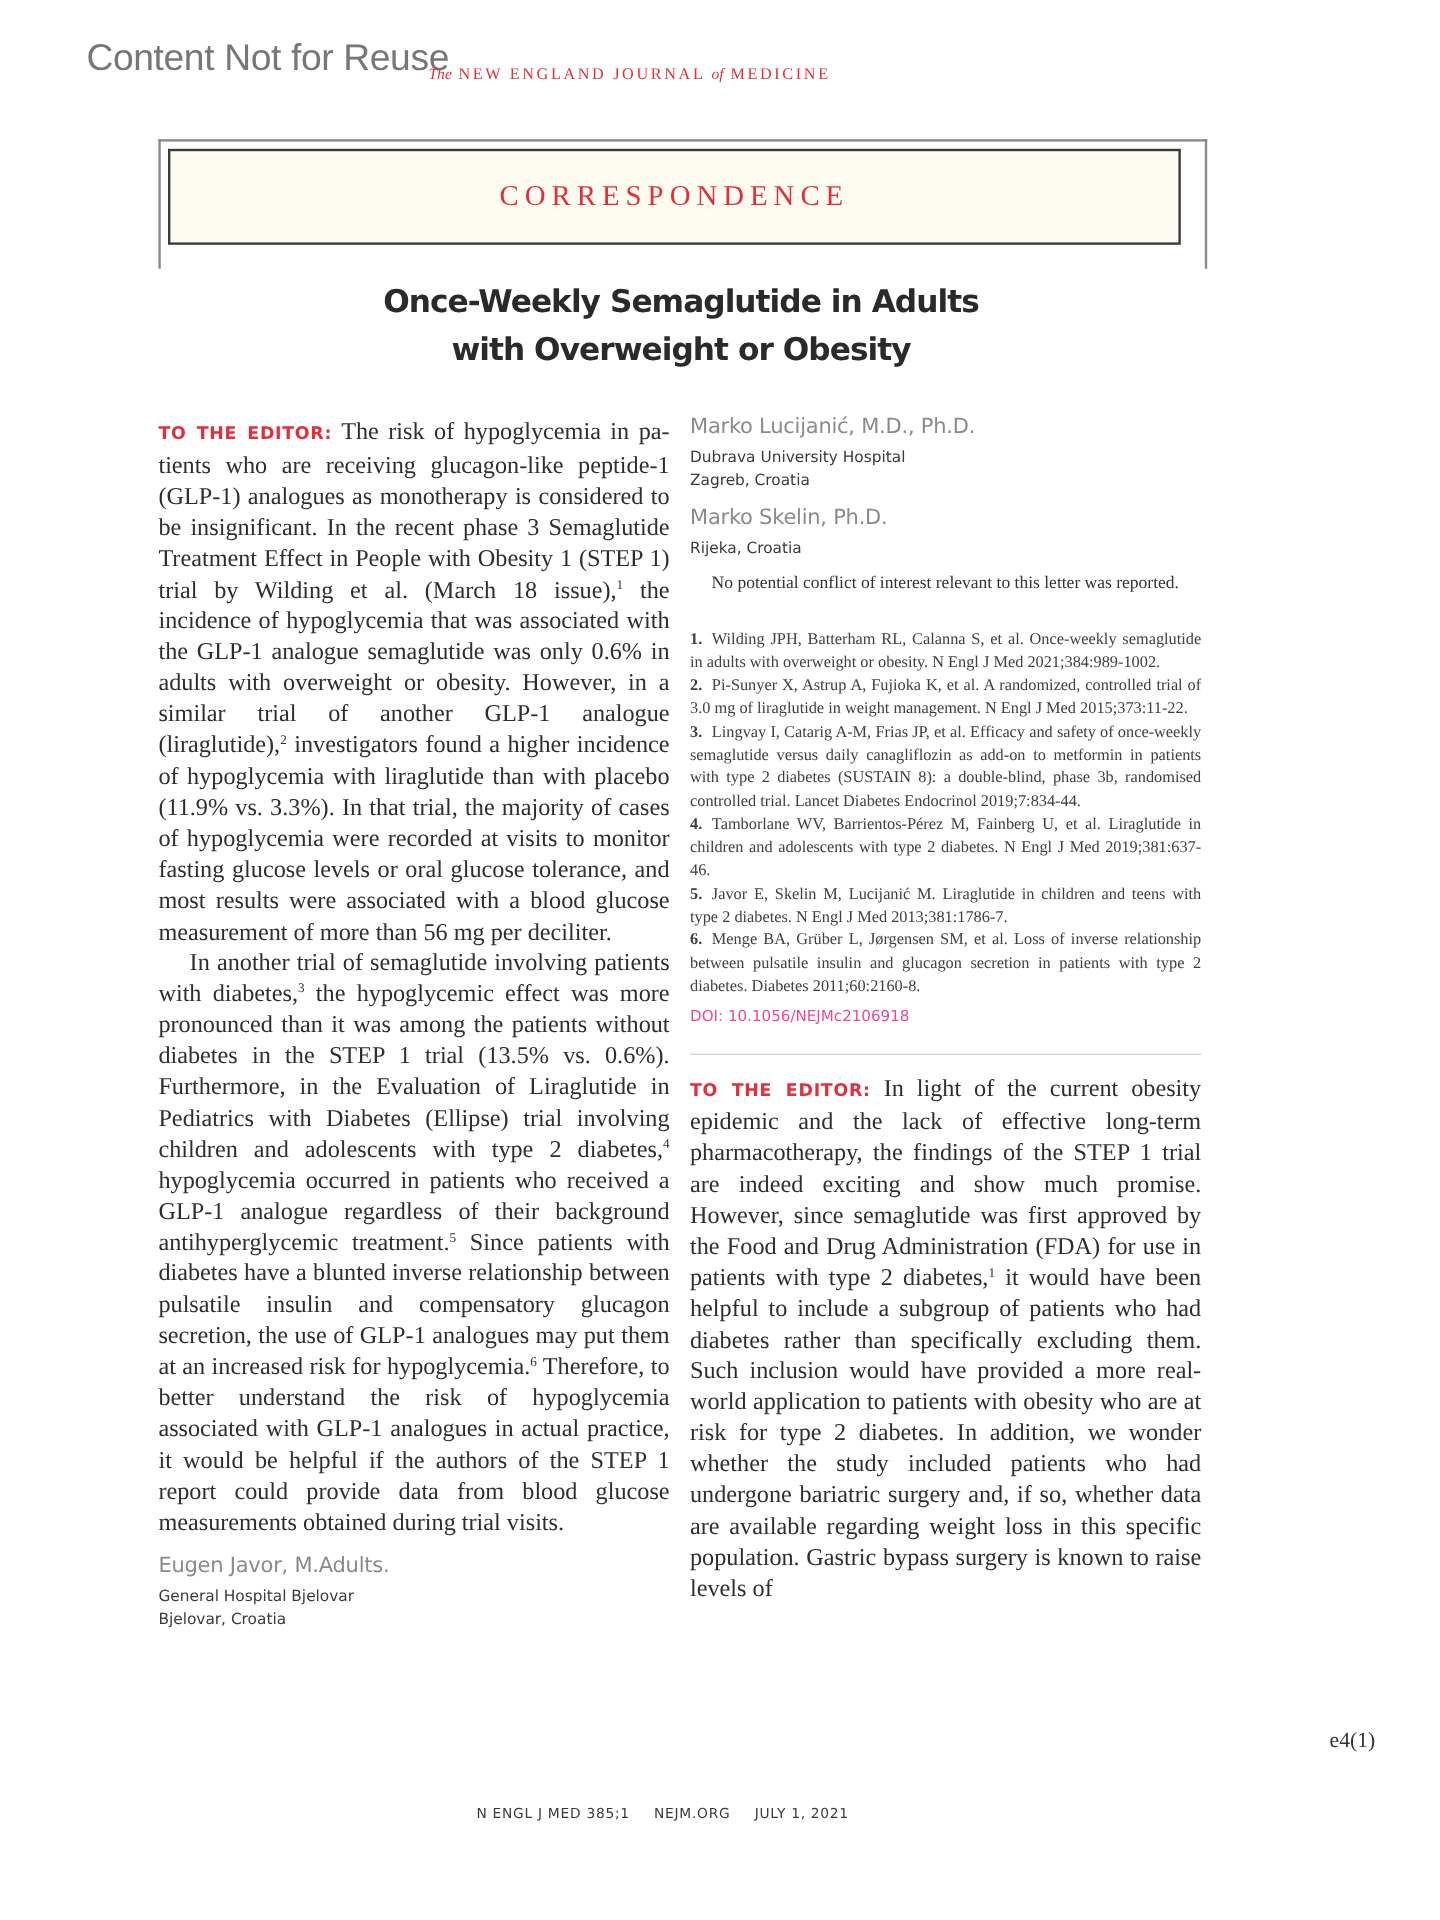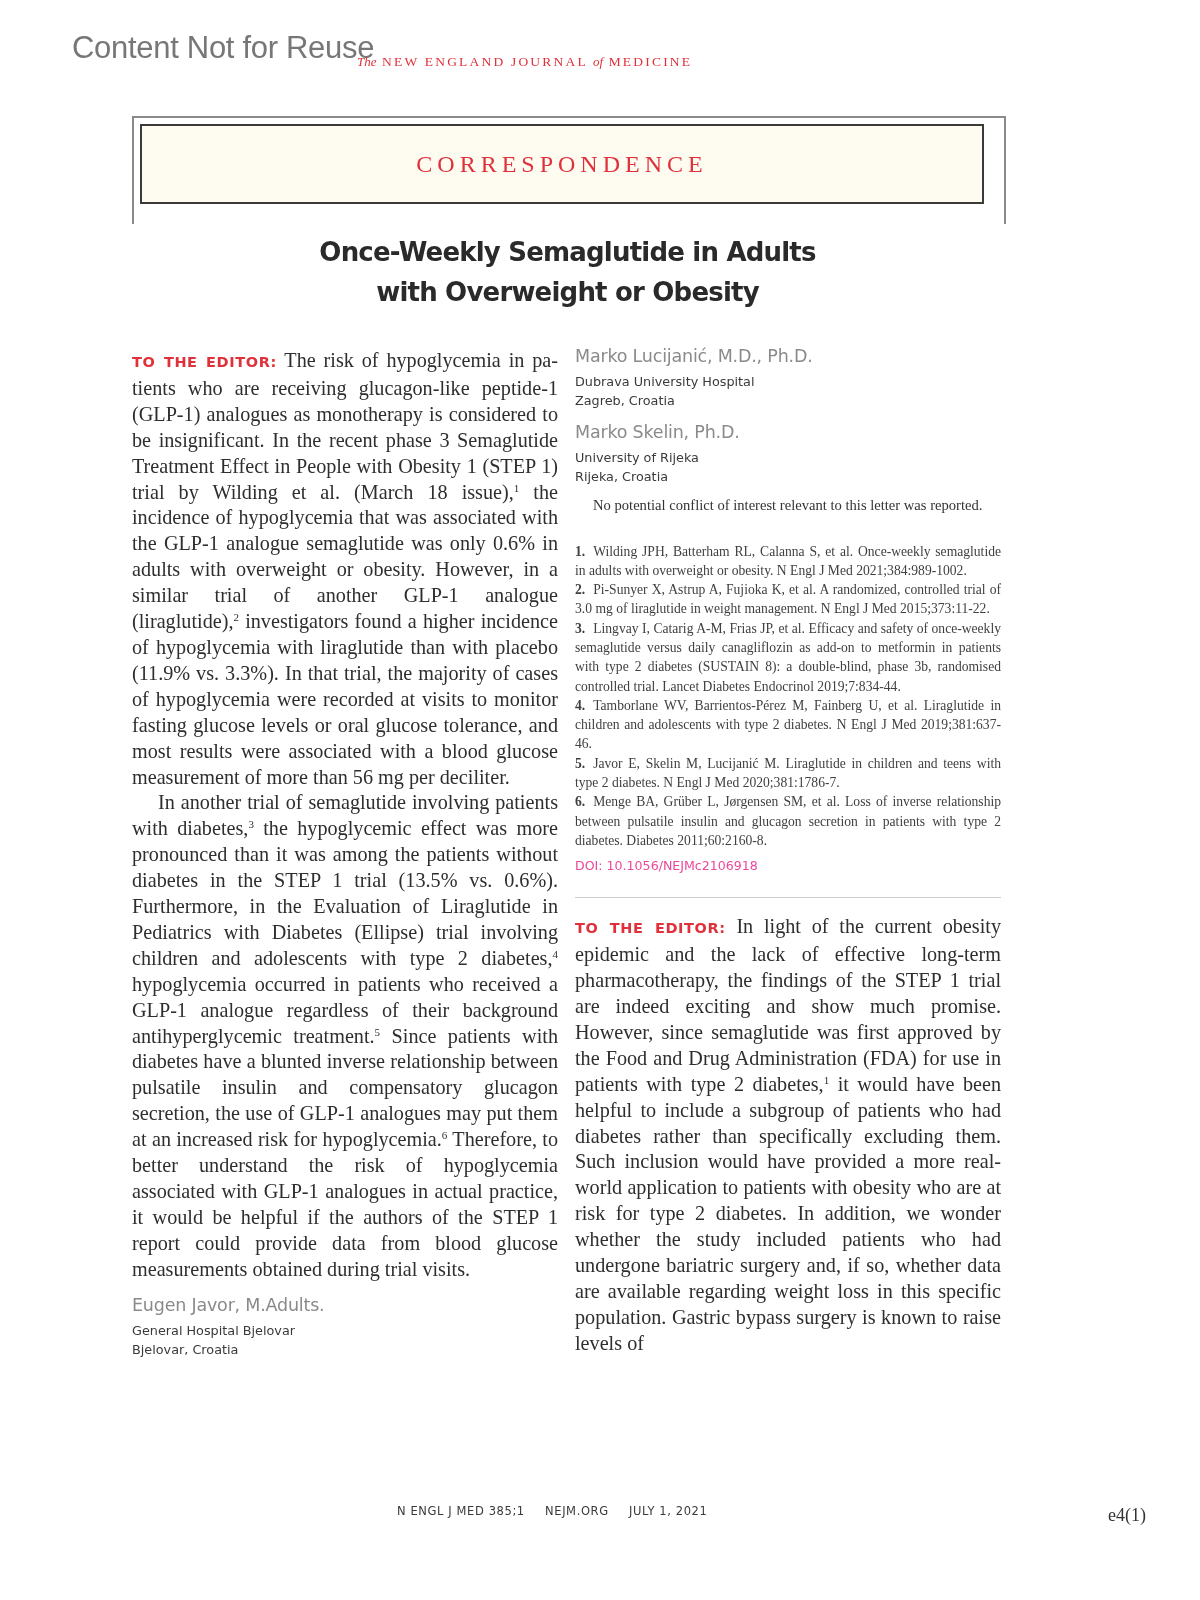--- a/index.html
+++ b/index.html
@@ -39,21 +39,21 @@
   .coi { font-size: 14.6px; line-height: 19.5px; text-align: justify; text-indent: 18px; margin-top: 10px; color: #333; }
   .refs { margin-top: 26px; font-size: 13.6px; line-height: 19.3px; text-align: justify; color: #404040; }
   .refs div { margin: 0; }
   .refs b { font-weight: bold; margin-right: 8px; }
   .doi { font-family: "DejaVu Sans", sans-serif; font-size: 12.6px; color: #ec4899; margin-top: 8px; }
   .divider { height: 1px; background: #cfcfcf; margin-top: 24px; margin-bottom: 16px; }
 
   .footer { position: absolute; top: 1504px; left: 397px; font-family: "DejaVu Sans", sans-serif; font-size: 11.5px;
             color: #3a3a3a; letter-spacing: 0.6px; text-align: right; }
   .footer span { margin-right: 16px; }
-  .page-num { position: absolute; top: 1505px; left: 1108px; font-family: "Liberation Serif", serif; font-size: 18px; color: #333; }
+  .page-num { position: absolute; top: 1440px; left: 1108px; font-family: "Liberation Serif", serif; font-size: 18px; color: #333; }
 </style>
 </head>
 <body>
 
 <div class="watermark">Content Not for Reuse</div>
 <div class="journal">
   <i>The</i>
   <span>NEW ENGLAND JOURNAL</span>
   <i>of</i>
   <span>MEDICINE</span>
@@ -83,31 +83,30 @@
 </div>
 
 <div class="col col-right" style="top:346px;">
   <div class="author-name" style="margin-top:0">Marko Lucijanić, M.D., Ph.D.</div>
   <div class="affil">
     <div>Dubrava University Hospital</div>
     <div>Zagreb, Croatia</div>
   </div>
   <div class="author-name">Marko Skelin, Ph.D.</div>
   <div class="affil">
-    <div>University of Rijeka</div>
     <div>Rijeka, Croatia</div>
   </div>
   <div class="coi">No potential conflict of interest relevant to this letter was reported.</div>
 
   <div class="refs">
     <div><b>1.</b><span>Wilding JPH, Batterham RL, Calanna S, et al. Once-weekly semaglutide in adults with overweight or obesity. N Engl J Med 2021;384:989-1002.</span></div>
     <div><b>2.</b><span>Pi-Sunyer X, Astrup A, Fujioka K, et al. A randomized, con­trolled trial of 3.0 mg of liraglutide in weight management. N Engl J Med 2015;373:11-22.</span></div>
     <div><b>3.</b><span>Lingvay I, Catarig A-M, Frias JP, et al. Efficacy and safety of once-weekly semaglutide versus daily canagliflozin as add-on to metformin in patients with type 2 diabetes (SUSTAIN 8): a double-blind, phase 3b, randomised controlled trial. Lancet Diabetes Endocrinol 2019;7:834-44.</span></div>
     <div><b>4.</b><span>Tamborlane WV, Barrientos-Pérez M, Fainberg U, et al. Lira­glutide in children and adolescents with type 2 diabetes. N Engl J Med 2019;381:637-46.</span></div>
-    <div><b>5.</b><span>Javor E, Skelin M, Lucijanić M. Liraglutide in children and teens with type 2 diabetes. N Engl J Med 2020;381:1786-7.</span></div>
+    <div><b>5.</b><span>Javor E, Skelin M, Lucijanić M. Liraglutide in children and teens with type 2 diabetes. N Engl J Med 2013;381:1786-7.</span></div>
     <div><b>6.</b><span>Menge BA, Grüber L, Jørgensen SM, et al. Loss of inverse relationship between pulsatile insulin and glucagon secretion in patients with type 2 diabetes. Diabetes 2011;60:2160-8.</span></div>
   </div>
   <div class="doi">DOI: 10.1056/NEJMc2106918</div>
 
   <div class="divider"></div>
 
   <div class="body-text">
     <p><span class="lead">TO THE EDITOR:</span><span> In light of the current obesity epidemic and the lack of effective long-term pharmacotherapy, the findings of the STEP 1 trial are indeed exciting and show much prom­ise. However, since semaglutide was first ap­proved by the Food and Drug Administration (FDA) for use in patients with type 2 diabetes,</span><sup>1</sup><span> it would have been helpful to include a subgroup of patients who had diabetes rather than specifi­cally excluding them. Such inclusion would have provided a more real-world application to pa­tients with obesity who are at risk for type 2 dia­betes. In addition, we wonder whether the study included patients who had undergone bariatric surgery and, if so, whether data are available re­garding weight loss in this specific population. Gastric bypass surgery is known to raise levels of</span></p>
   </div>
 </div>

